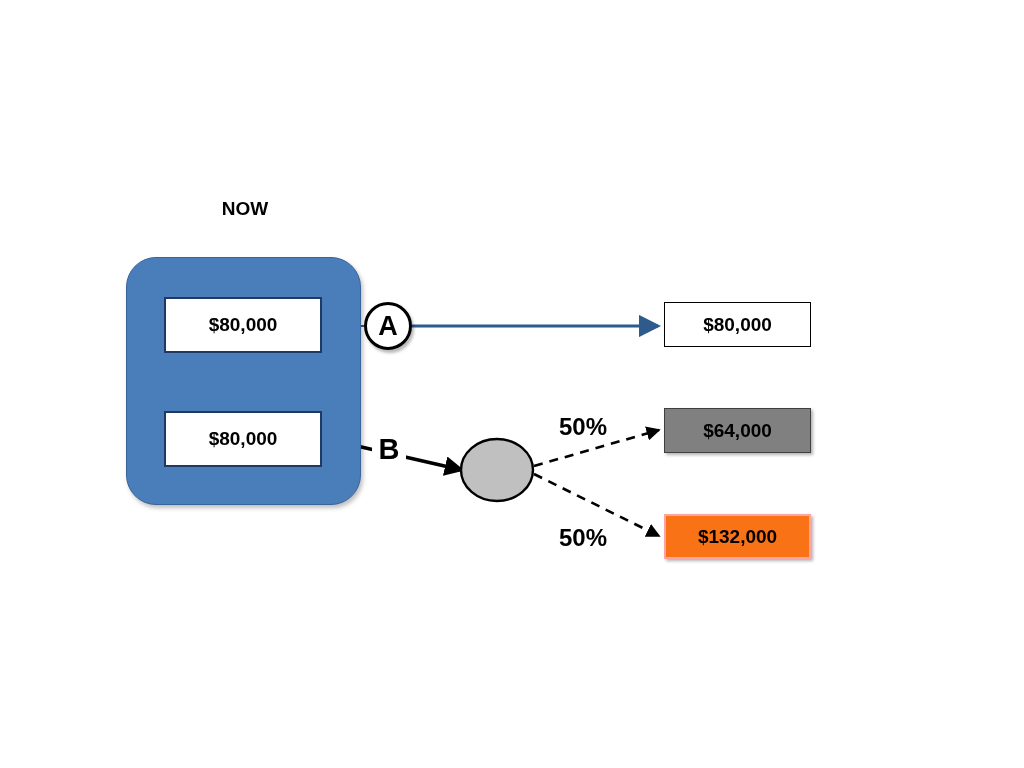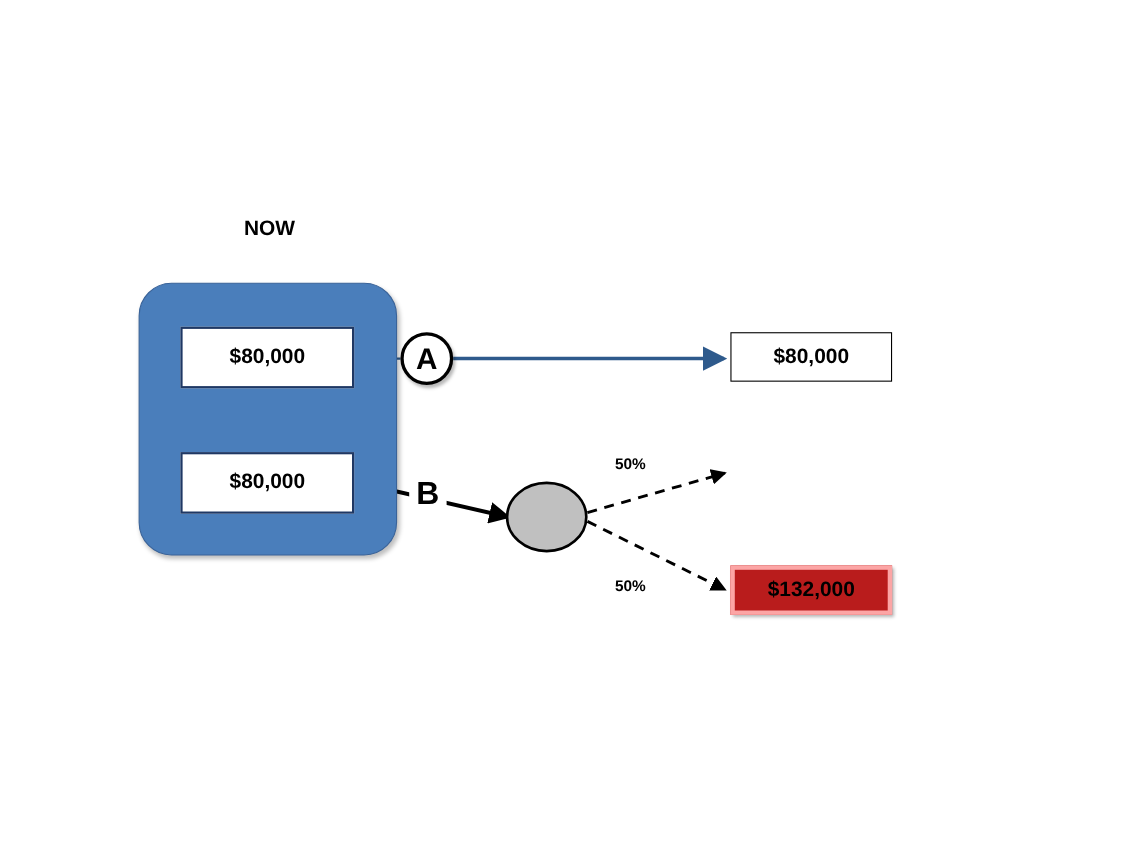--- a/index.html
+++ b/index.html
@@ -87,22 +87,22 @@
     border: 1px solid #000000;
   }
   #outcome-b1 {
     left: 664px; top: 408px; width: 147px; height: 45px;
     background: #808080;
     border: 1px solid #3F3F3F;
     box-shadow: 2px 2px 3px rgba(0,0,0,0.3);
   }
   #outcome-b2 {
     left: 664px; top: 514px; width: 147px; height: 45px;
-    background: #b91c1c;
-    border: 4px solid #fca5a5;
+    background: #f97316;
+    border: 2px solid #fca5a5;
     box-shadow: 2px 2px 3px rgba(0,0,0,0.3);
     text-align: center;
   }
 
   
   #branch-a-marker {
     position: absolute;
     left: 364px;
     top: 302px;
     width: 48px;
@@ -132,21 +132,21 @@
     justify-content: center;
     font-size: 29px;
     font-weight: bold;
     color: #000000;
     background: #FFFFFF;
   }
 
   
   .prob-label {
     position: absolute;
-    font-size: 14px;
+    font-size: 24px;
     font-weight: bold;
     color: #000000;
     white-space: nowrap;
   }
   #prob-upper { left: 559px; top: 413px; }
   #prob-lower { left: 559px; top: 524px; }
 </style>
 </head>
 <body>
 
@@ -180,15 +180,16 @@
   <div class="panel-box" id="panel-box-a">$80,000</div>
   <div class="panel-box" id="panel-box-b">$80,000</div>
 
   <div id="branch-a-marker">A</div>
   <div id="branch-b-marker">B</div>
 
   <div class="prob-label" id="prob-upper">50%</div>
   <div class="prob-label" id="prob-lower">50%</div>
 
   <div class="outcome-box" id="outcome-a">$80,000</div>
+  <div class="outcome-box" id="outcome-b1">$64,000</div>
   <div class="outcome-box" id="outcome-b2">$132,000</div>
 
 </div>
 
 </body></html>

